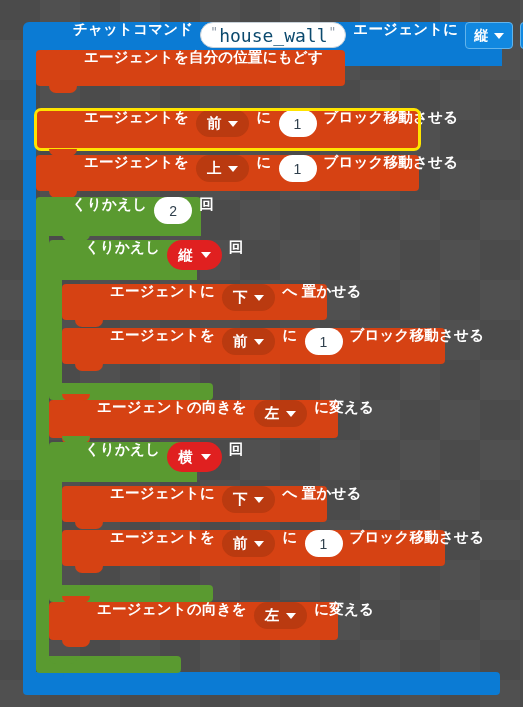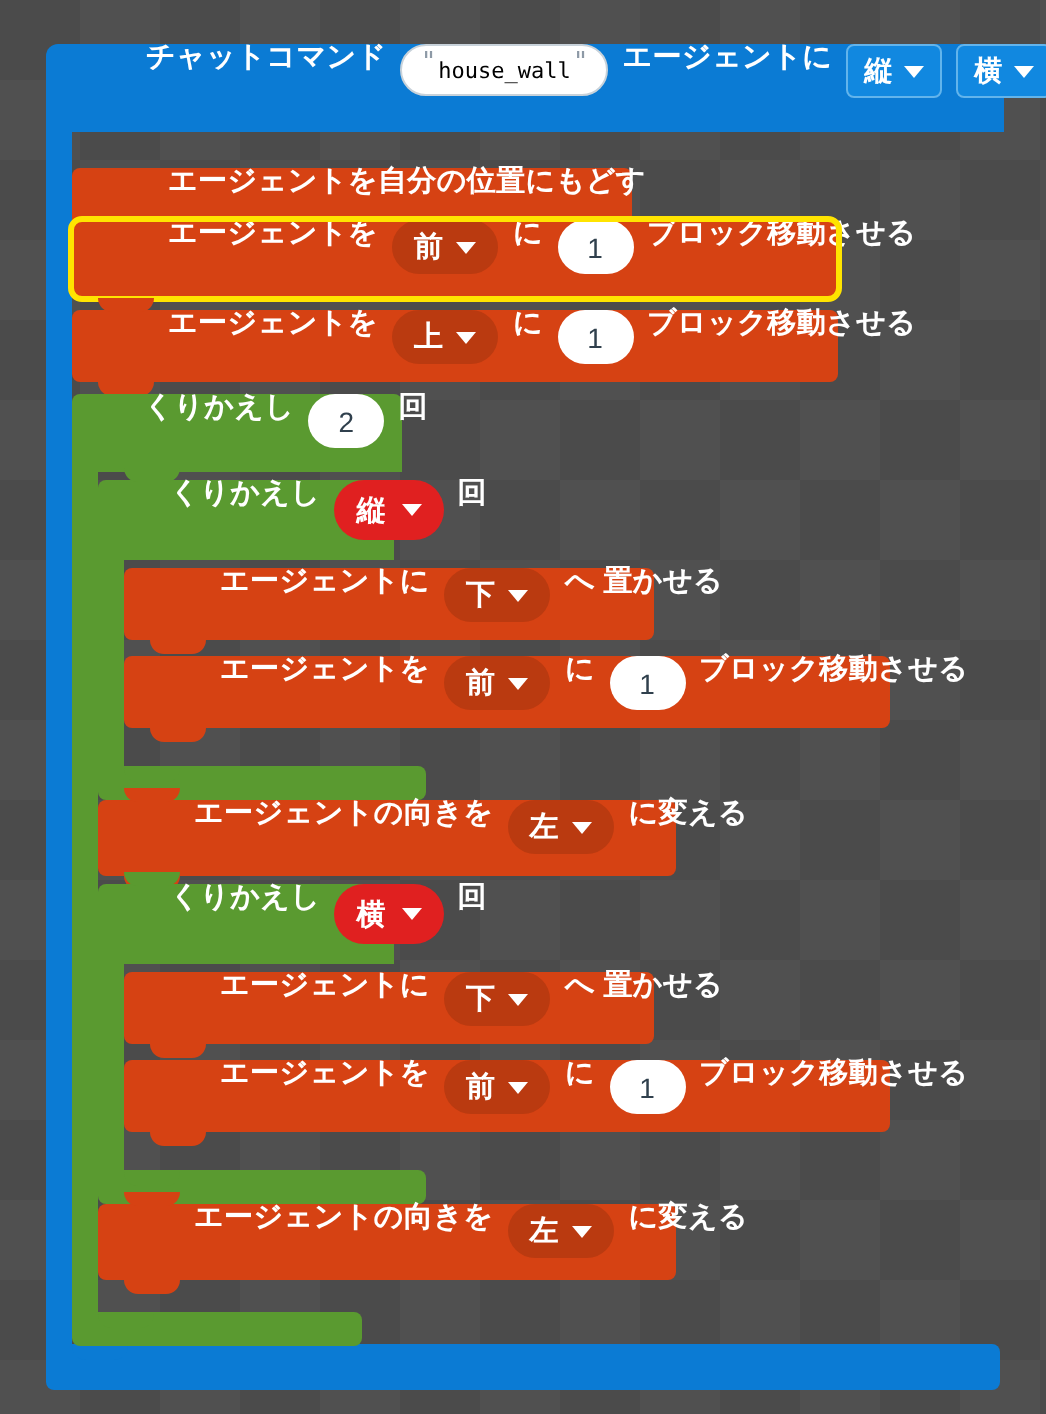--- a/index.html
+++ b/index.html
@@ -53,21 +53,21 @@
 
   
   .strfield{
     display:inline-flex;align-items:center;justify-content:center;
     height:26px;padding:0 9px;border-radius:13px;background:#fff;
     border:1px solid #c8d2da;box-sizing:border-box;
   }
   .strfield .q{color:#8d99a6;font-size:13px;font-family:"DejaVu Sans Mono","Liberation Mono",monospace;
     position:relative;top:-4px;font-weight:normal;}
   .strfield .v{
-    color:#000000;font-size:11px;font-weight:normal;
+    color:#0c4a6e;font-size:18px;font-weight:normal;
     font-family:"DejaVu Sans Mono","Liberation Mono",monospace;padding:0 1px;
   }
   
   .bdrop{
     display:inline-flex;align-items:center;gap:6px;
     height:27px;padding:0 8px;border-radius:4px;
     background:#1188e0;border:1px solid #62b4ec;box-sizing:border-box;
   }
   .bdrop .t{color:#fff;font-weight:bold;font-size:14px;}
   .tri{width:0;height:0;border-left:5px solid transparent;border-right:5px solid transparent;
@@ -134,21 +134,21 @@
           <rect x="10.6" y="6.3" width="2.8" height="11.4" fill="#ffffff"></rect>
           <rect x="6.3" y="10.6" width="11.4" height="2.8" fill="#ffffff"></rect>
         </svg>
       </span>
     </div>
   </div>
   <div class="hat-spine"></div>
   <div class="hat-foot"></div>
   <div class="hat-foot-notch"></div>
 
-  <div class="blk red" style="left:36px;top:84px;width:280px;height:36px;">
+  <div class="blk red" style="left:36px;top:50px;width:309px;height:36px;">
     <div class="notch-bot"></div>
     <div class="row">
       <span class="label">エージェントを自分の位置にもどす</span>
     </div>
   </div>
 
   <div class="blk red selected" style="left:36px;top:110px;width:383px;height:39px;">
     <div class="notch-bot"></div>
     <div class="row">
       <span class="label">エージェントを</span>

